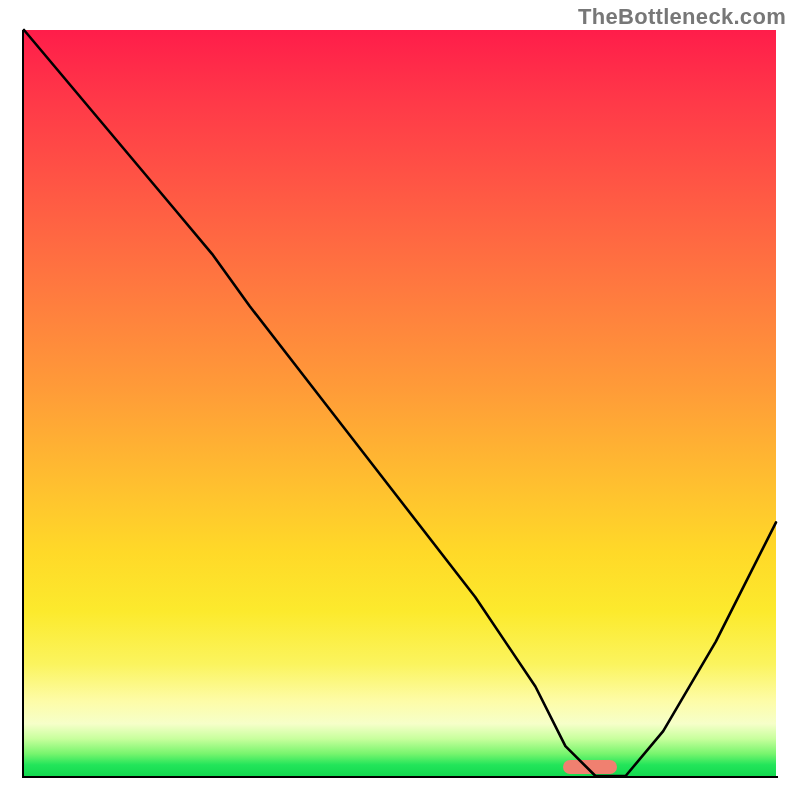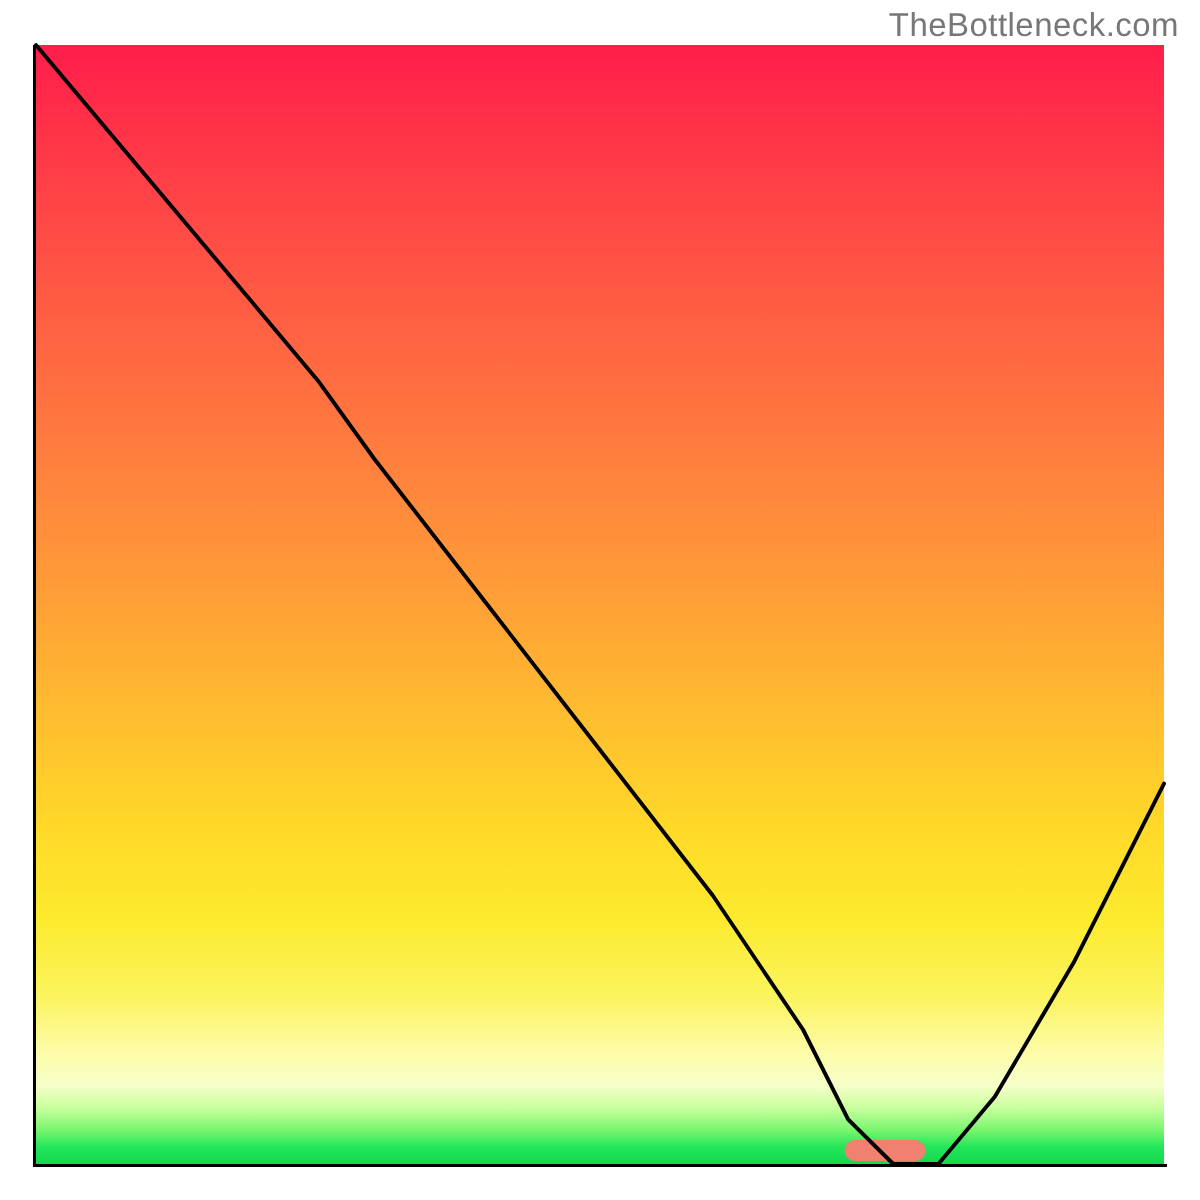--- a/index.html
+++ b/index.html
@@ -15,21 +15,21 @@
     position: relative;
     width: 800px;
     height: 800px;
   }
   .watermark {
     position: absolute;
     top: 4px;
     right: 14px;
     color: #777777;
     font-size: 22px;
-    font-weight: 400;
+    font-weight: 700;
     letter-spacing: 0.3px;
     user-select: none;
   }
   .plot {
     position: absolute;
     left: 22px;
     top: 30px;
     width: 756px;
     height: 748px;
     border-left: 2px solid #000;

